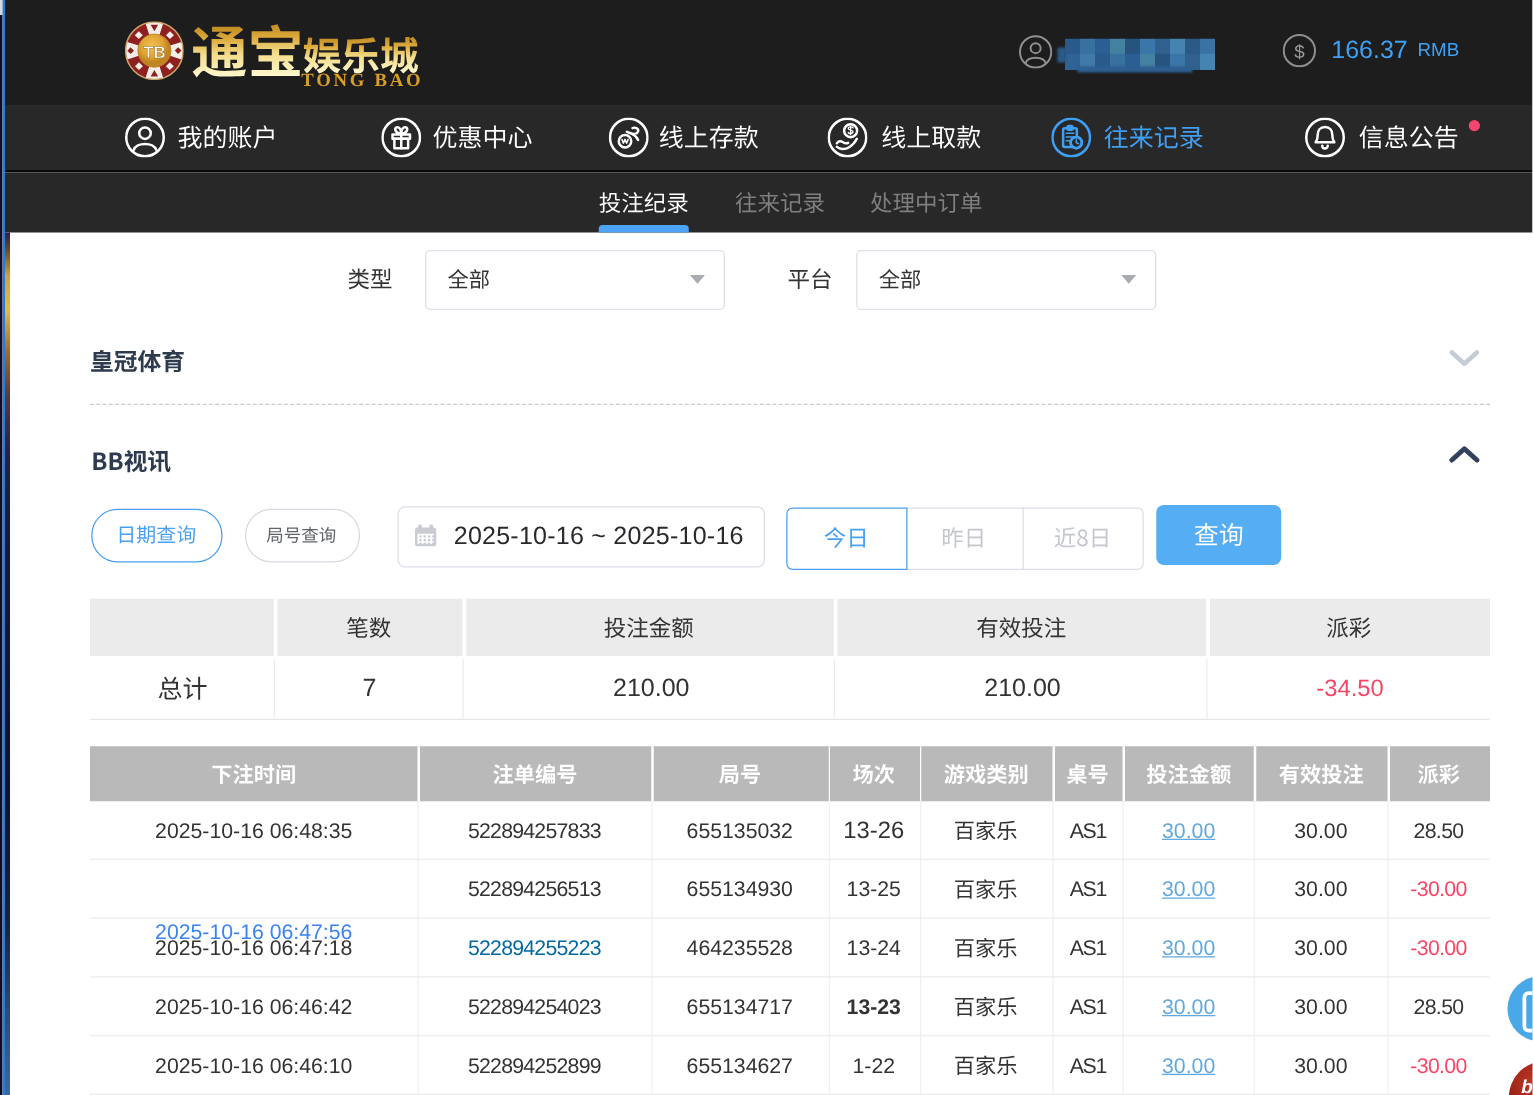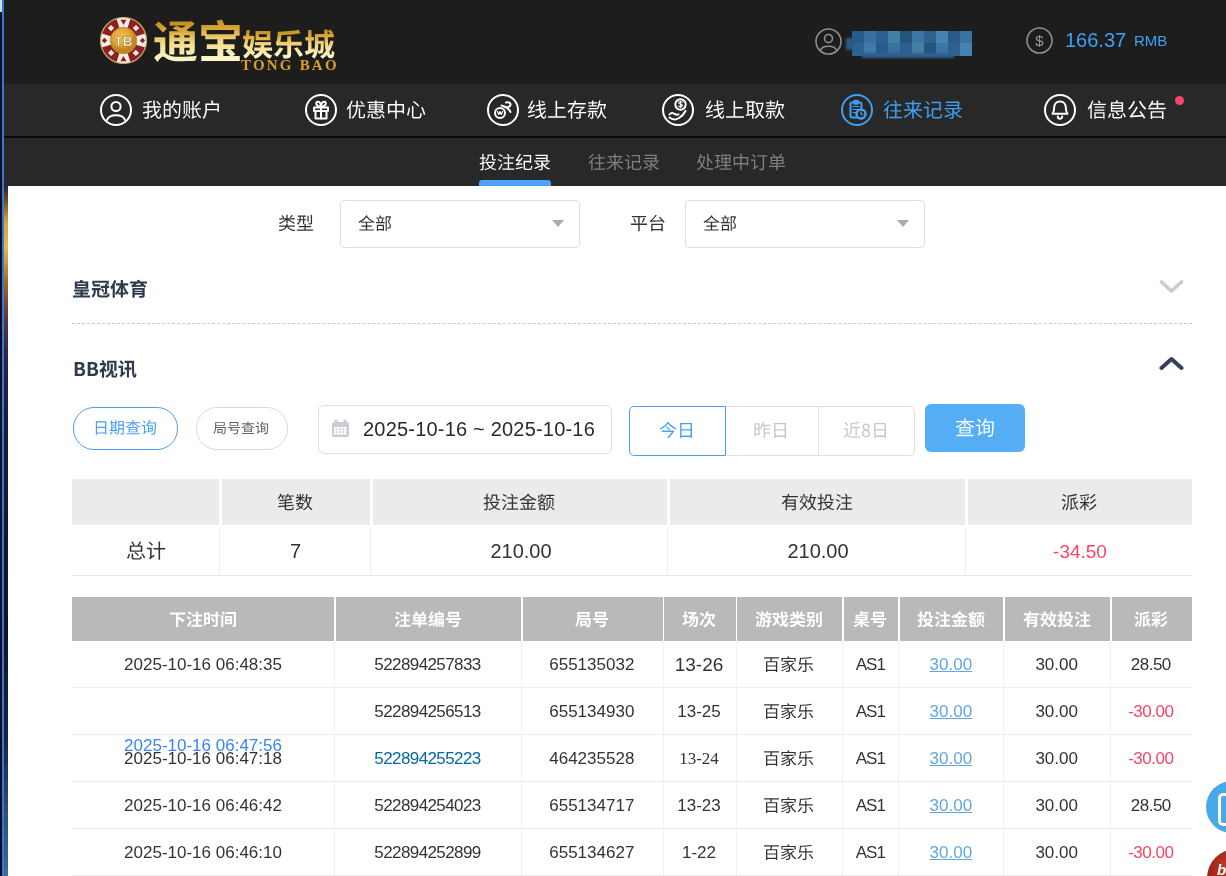--- a/index.html
+++ b/index.html
@@ -493,37 +493,37 @@
       </g>
     </svg></div>
 <div style="position:absolute;left:870.3px;transform:translateX(-50%);top:703.3px;font-family:'Liberation Sans',sans-serif;font-size:17.0px;line-height:17.0px;color:#333333;letter-spacing:-1.00px;white-space:nowrap;">AS1</div>
 <div style="position:absolute;left:950.9px;transform:translateX(-50%);top:703.3px;font-family:'Liberation Sans',sans-serif;font-size:17.0px;line-height:17.0px;color:#61a8df;white-space:nowrap;text-decoration:underline;">30.00</div>
 <div style="position:absolute;left:1056.7px;transform:translateX(-50%);top:703.3px;font-family:'Liberation Sans',sans-serif;font-size:17.0px;line-height:17.0px;color:#333333;white-space:nowrap;">30.00</div>
 <div style="position:absolute;left:1150.8px;transform:translateX(-50%);top:703.3px;font-family:'Liberation Sans',sans-serif;font-size:17.0px;line-height:17.0px;color:#f84563;letter-spacing:-0.50px;white-space:nowrap;">-30.00</div>
 <div style="position:absolute;left:72.0px;top:781.0px;width:1119.5px;height:1.0px;background:#ececec"></div>
 <div style="position:absolute;left:203.0px;transform:translateX(-50%);top:750.3px;font-family:'Liberation Sans',sans-serif;font-size:17.0px;line-height:17.0px;color:#333333;white-space:nowrap;">2025-10-16 06:47:18</div>
 <div style="position:absolute;left:427.5px;transform:translateX(-50%);top:750.3px;font-family:'Liberation Sans',sans-serif;font-size:17.0px;line-height:17.0px;color:#0369a1;letter-spacing:-0.60px;white-space:nowrap;">522894255223</div>
 <div style="position:absolute;left:591.8px;transform:translateX(-50%);top:750.3px;font-family:'Liberation Sans',sans-serif;font-size:17.0px;line-height:17.0px;color:#333333;white-space:nowrap;">464235528</div>
-<div style="position:absolute;left:699.0px;transform:translateX(-50%);top:750.3px;font-family:Liberation Serif, serif;font-size:17.0px;line-height:17.0px;color:#333333;white-space:nowrap;">13-24</div>
+<div style="position:absolute;left:699.0px;transform:translateX(-50%);top:750.3px;font-family:Liberation Sans, sans-serif;font-size:17.0px;line-height:17.0px;color:#333333;white-space:nowrap;">13-24</div>
 <div style="position:absolute;left:763.4px;top:745.2px;"><svg width="51.0" height="24.6" viewBox="0 0 51.0 24.6" style="overflow:visible">
       <g fill="#333333" transform="translate(0,19.72) scale(0.017000,-0.017000)">
         <path transform="translate(0,0)" d="M177 563V-81H253V-16H759V-81H837V563H497C510 608 524 662 536 713H937V786H64V713H449C442 663 431 607 420 563ZM253 241H759V54H253ZM253 310V493H759V310Z"></path>
         <path transform="translate(1000,0)" d="M423 824C436 802 450 775 461 750H84V544H157V682H846V544H923V750H551C539 780 519 817 501 847ZM790 481C734 429 647 363 571 313C548 368 514 421 467 467C492 484 516 501 537 520H789V586H209V520H438C342 456 205 405 80 374C93 360 114 329 121 315C217 343 321 383 411 433C430 415 446 395 460 374C373 310 204 238 78 207C91 191 108 165 116 148C236 185 391 256 489 324C501 300 510 277 516 254C416 163 221 69 61 32C76 15 92 -13 100 -32C244 12 416 95 530 182C539 101 521 33 491 10C473 -7 454 -10 427 -10C406 -10 372 -9 336 -5C348 -26 355 -56 356 -76C388 -77 420 -78 441 -78C487 -78 513 -70 545 -43C601 -1 625 124 591 253L639 282C693 136 788 20 916 -38C927 -18 949 9 966 23C840 73 744 186 697 319C752 355 806 395 852 432Z"></path>
         <path transform="translate(2000,0)" d="M236 278C187 189 109 94 38 32C56 20 86 -4 100 -17C169 52 253 158 309 254ZM692 247C765 167 851 55 891 -14L960 22C919 90 829 198 757 277ZM129 351C139 360 180 364 247 364H482V18C482 2 475 -3 458 -4C441 -4 382 -5 318 -3C329 -24 341 -57 345 -78C431 -78 482 -77 515 -64C547 -52 558 -30 558 18V364H924L925 440H558V641H482V440H201C219 515 237 609 245 698C462 703 716 723 875 763L832 829C679 789 398 770 171 764C169 648 143 519 135 486C126 450 117 427 104 422C112 403 125 367 129 351Z"></path>
       </g>
     </svg></div>
 <div style="position:absolute;left:870.3px;transform:translateX(-50%);top:750.3px;font-family:'Liberation Sans',sans-serif;font-size:17.0px;line-height:17.0px;color:#333333;letter-spacing:-1.00px;white-space:nowrap;">AS1</div>
 <div style="position:absolute;left:950.9px;transform:translateX(-50%);top:750.3px;font-family:'Liberation Sans',sans-serif;font-size:17.0px;line-height:17.0px;color:#61a8df;white-space:nowrap;text-decoration:underline;">30.00</div>
 <div style="position:absolute;left:1056.7px;transform:translateX(-50%);top:750.3px;font-family:'Liberation Sans',sans-serif;font-size:17.0px;line-height:17.0px;color:#333333;white-space:nowrap;">30.00</div>
 <div style="position:absolute;left:1150.8px;transform:translateX(-50%);top:750.3px;font-family:'Liberation Sans',sans-serif;font-size:17.0px;line-height:17.0px;color:#f84563;letter-spacing:-0.50px;white-space:nowrap;">-30.00</div>
 <div style="position:absolute;left:72.0px;top:828.0px;width:1119.5px;height:1.0px;background:#ececec"></div>
 <div style="position:absolute;left:203.0px;transform:translateX(-50%);top:797.3px;font-family:'Liberation Sans',sans-serif;font-size:17.0px;line-height:17.0px;color:#333333;white-space:nowrap;">2025-10-16 06:46:42</div>
 <div style="position:absolute;left:427.5px;transform:translateX(-50%);top:797.3px;font-family:'Liberation Sans',sans-serif;font-size:17.0px;line-height:17.0px;color:#333333;letter-spacing:-0.60px;white-space:nowrap;">522894254023</div>
 <div style="position:absolute;left:591.8px;transform:translateX(-50%);top:797.3px;font-family:'Liberation Sans',sans-serif;font-size:17.0px;line-height:17.0px;color:#333333;white-space:nowrap;">655134717</div>
-<div style="position:absolute;left:699.0px;transform:translateX(-50%);top:797.3px;font-family:'Liberation Sans',sans-serif;font-size:17.0px;line-height:17.0px;color:#333333;white-space:nowrap;">13-23</div>
+<div style="position:absolute;left:699.0px;transform:translateX(-50%);top:797.3px;font-family:'Liberation Sans',sans-serif;font-size:17.0px;line-height:17.0px;color:#333333;white-space:nowrap;font-weight:bold;">13-23</div>
 <div style="position:absolute;left:763.4px;top:792.2px;"><svg width="51.0" height="24.6" viewBox="0 0 51.0 24.6" style="overflow:visible">
       <g fill="#333333" transform="translate(0,19.72) scale(0.017000,-0.017000)">
         <path transform="translate(0,0)" d="M177 563V-81H253V-16H759V-81H837V563H497C510 608 524 662 536 713H937V786H64V713H449C442 663 431 607 420 563ZM253 241H759V54H253ZM253 310V493H759V310Z"></path>
         <path transform="translate(1000,0)" d="M423 824C436 802 450 775 461 750H84V544H157V682H846V544H923V750H551C539 780 519 817 501 847ZM790 481C734 429 647 363 571 313C548 368 514 421 467 467C492 484 516 501 537 520H789V586H209V520H438C342 456 205 405 80 374C93 360 114 329 121 315C217 343 321 383 411 433C430 415 446 395 460 374C373 310 204 238 78 207C91 191 108 165 116 148C236 185 391 256 489 324C501 300 510 277 516 254C416 163 221 69 61 32C76 15 92 -13 100 -32C244 12 416 95 530 182C539 101 521 33 491 10C473 -7 454 -10 427 -10C406 -10 372 -9 336 -5C348 -26 355 -56 356 -76C388 -77 420 -78 441 -78C487 -78 513 -70 545 -43C601 -1 625 124 591 253L639 282C693 136 788 20 916 -38C927 -18 949 9 966 23C840 73 744 186 697 319C752 355 806 395 852 432Z"></path>
         <path transform="translate(2000,0)" d="M236 278C187 189 109 94 38 32C56 20 86 -4 100 -17C169 52 253 158 309 254ZM692 247C765 167 851 55 891 -14L960 22C919 90 829 198 757 277ZM129 351C139 360 180 364 247 364H482V18C482 2 475 -3 458 -4C441 -4 382 -5 318 -3C329 -24 341 -57 345 -78C431 -78 482 -77 515 -64C547 -52 558 -30 558 18V364H924L925 440H558V641H482V440H201C219 515 237 609 245 698C462 703 716 723 875 763L832 829C679 789 398 770 171 764C169 648 143 519 135 486C126 450 117 427 104 422C112 403 125 367 129 351Z"></path>
       </g>
     </svg></div>
 <div style="position:absolute;left:870.3px;transform:translateX(-50%);top:797.3px;font-family:'Liberation Sans',sans-serif;font-size:17.0px;line-height:17.0px;color:#333333;letter-spacing:-1.00px;white-space:nowrap;">AS1</div>
 <div style="position:absolute;left:950.9px;transform:translateX(-50%);top:797.3px;font-family:'Liberation Sans',sans-serif;font-size:17.0px;line-height:17.0px;color:#61a8df;white-space:nowrap;text-decoration:underline;">30.00</div>
 <div style="position:absolute;left:1056.7px;transform:translateX(-50%);top:797.3px;font-family:'Liberation Sans',sans-serif;font-size:17.0px;line-height:17.0px;color:#333333;white-space:nowrap;">30.00</div>

